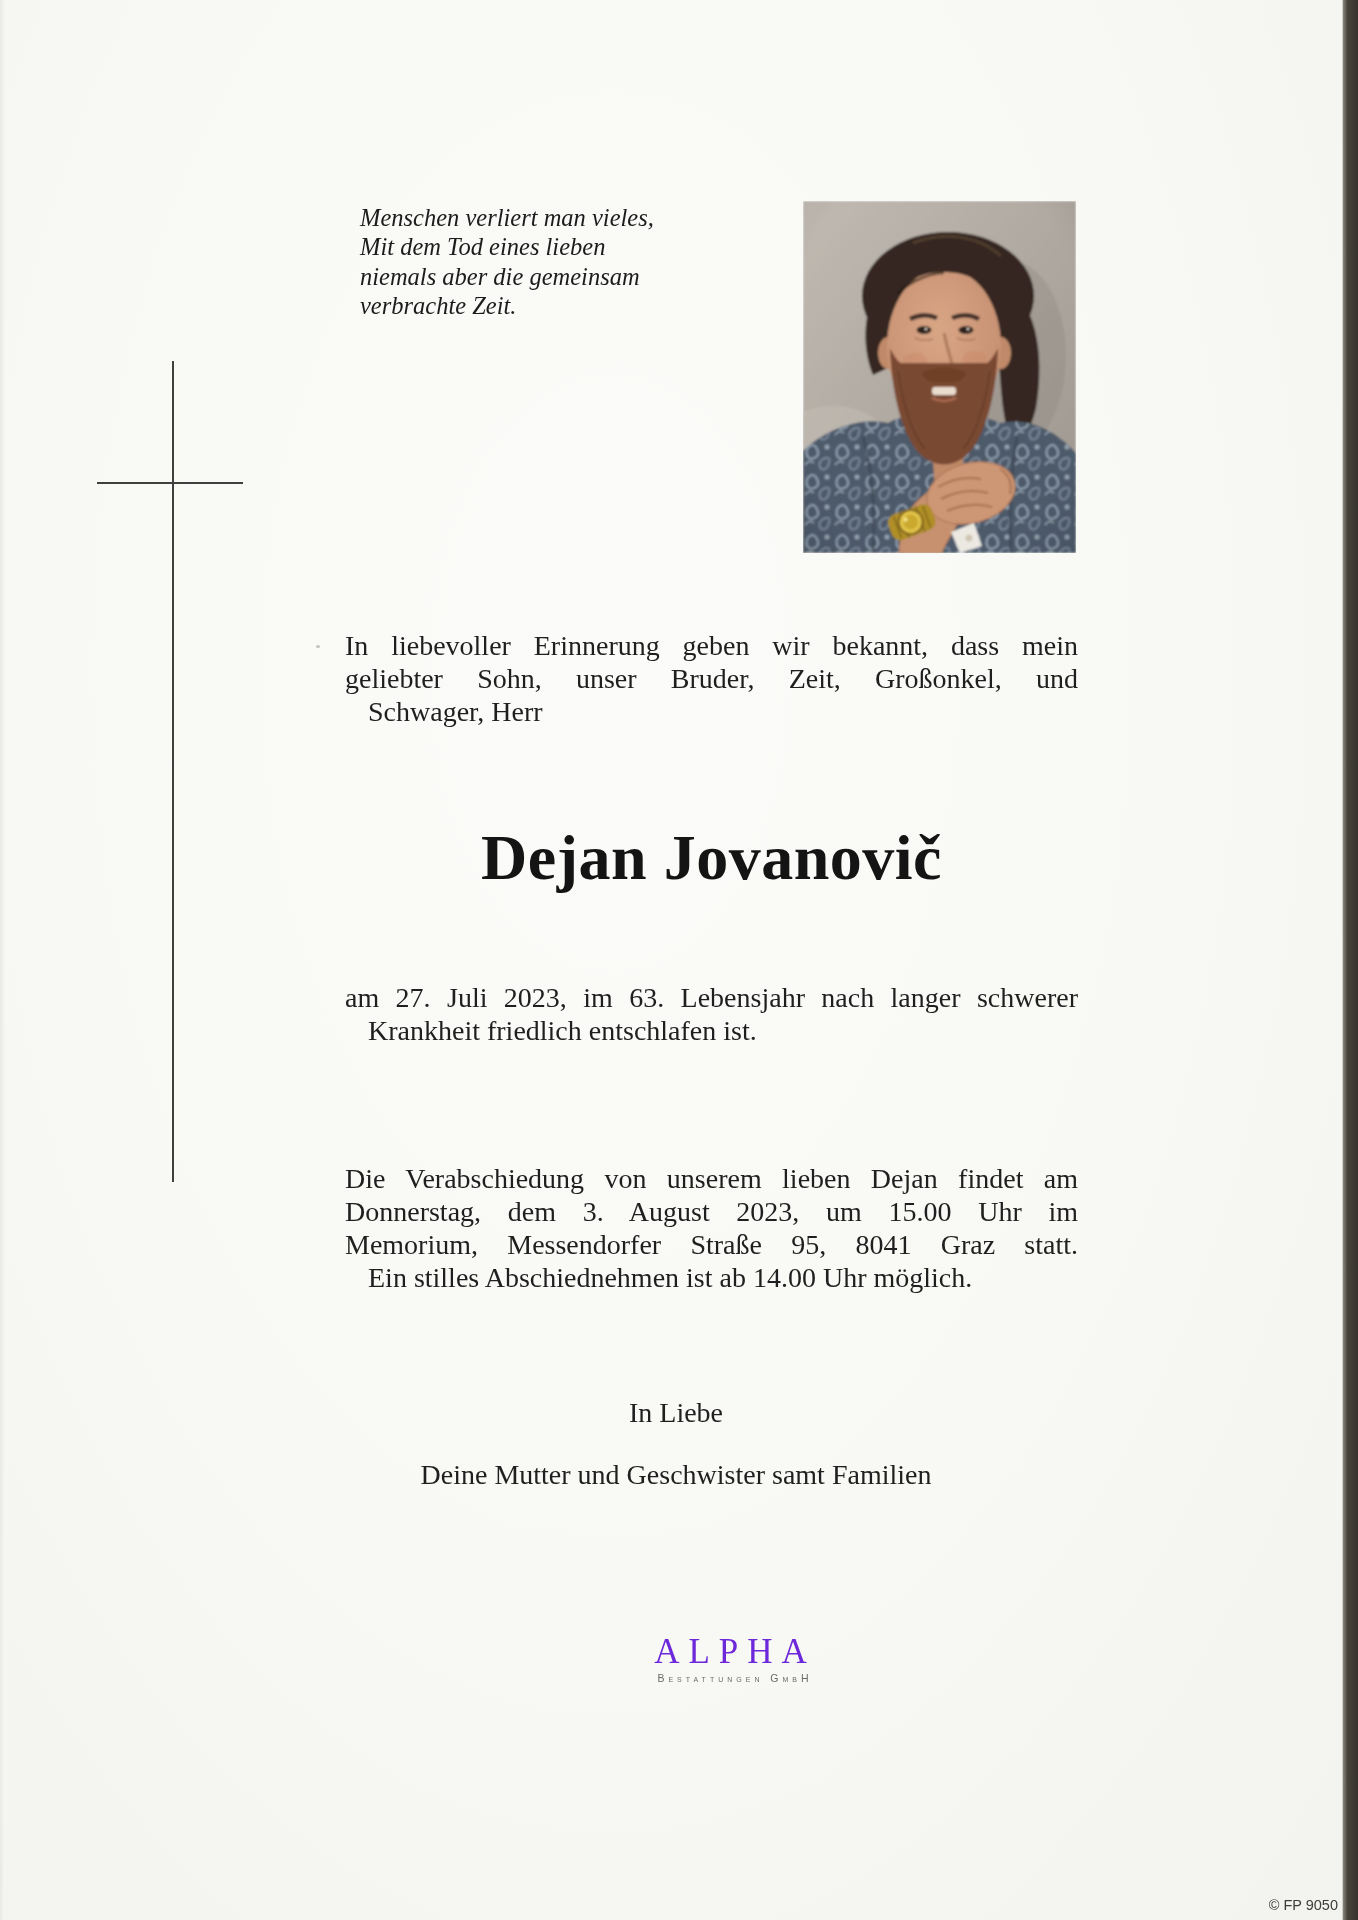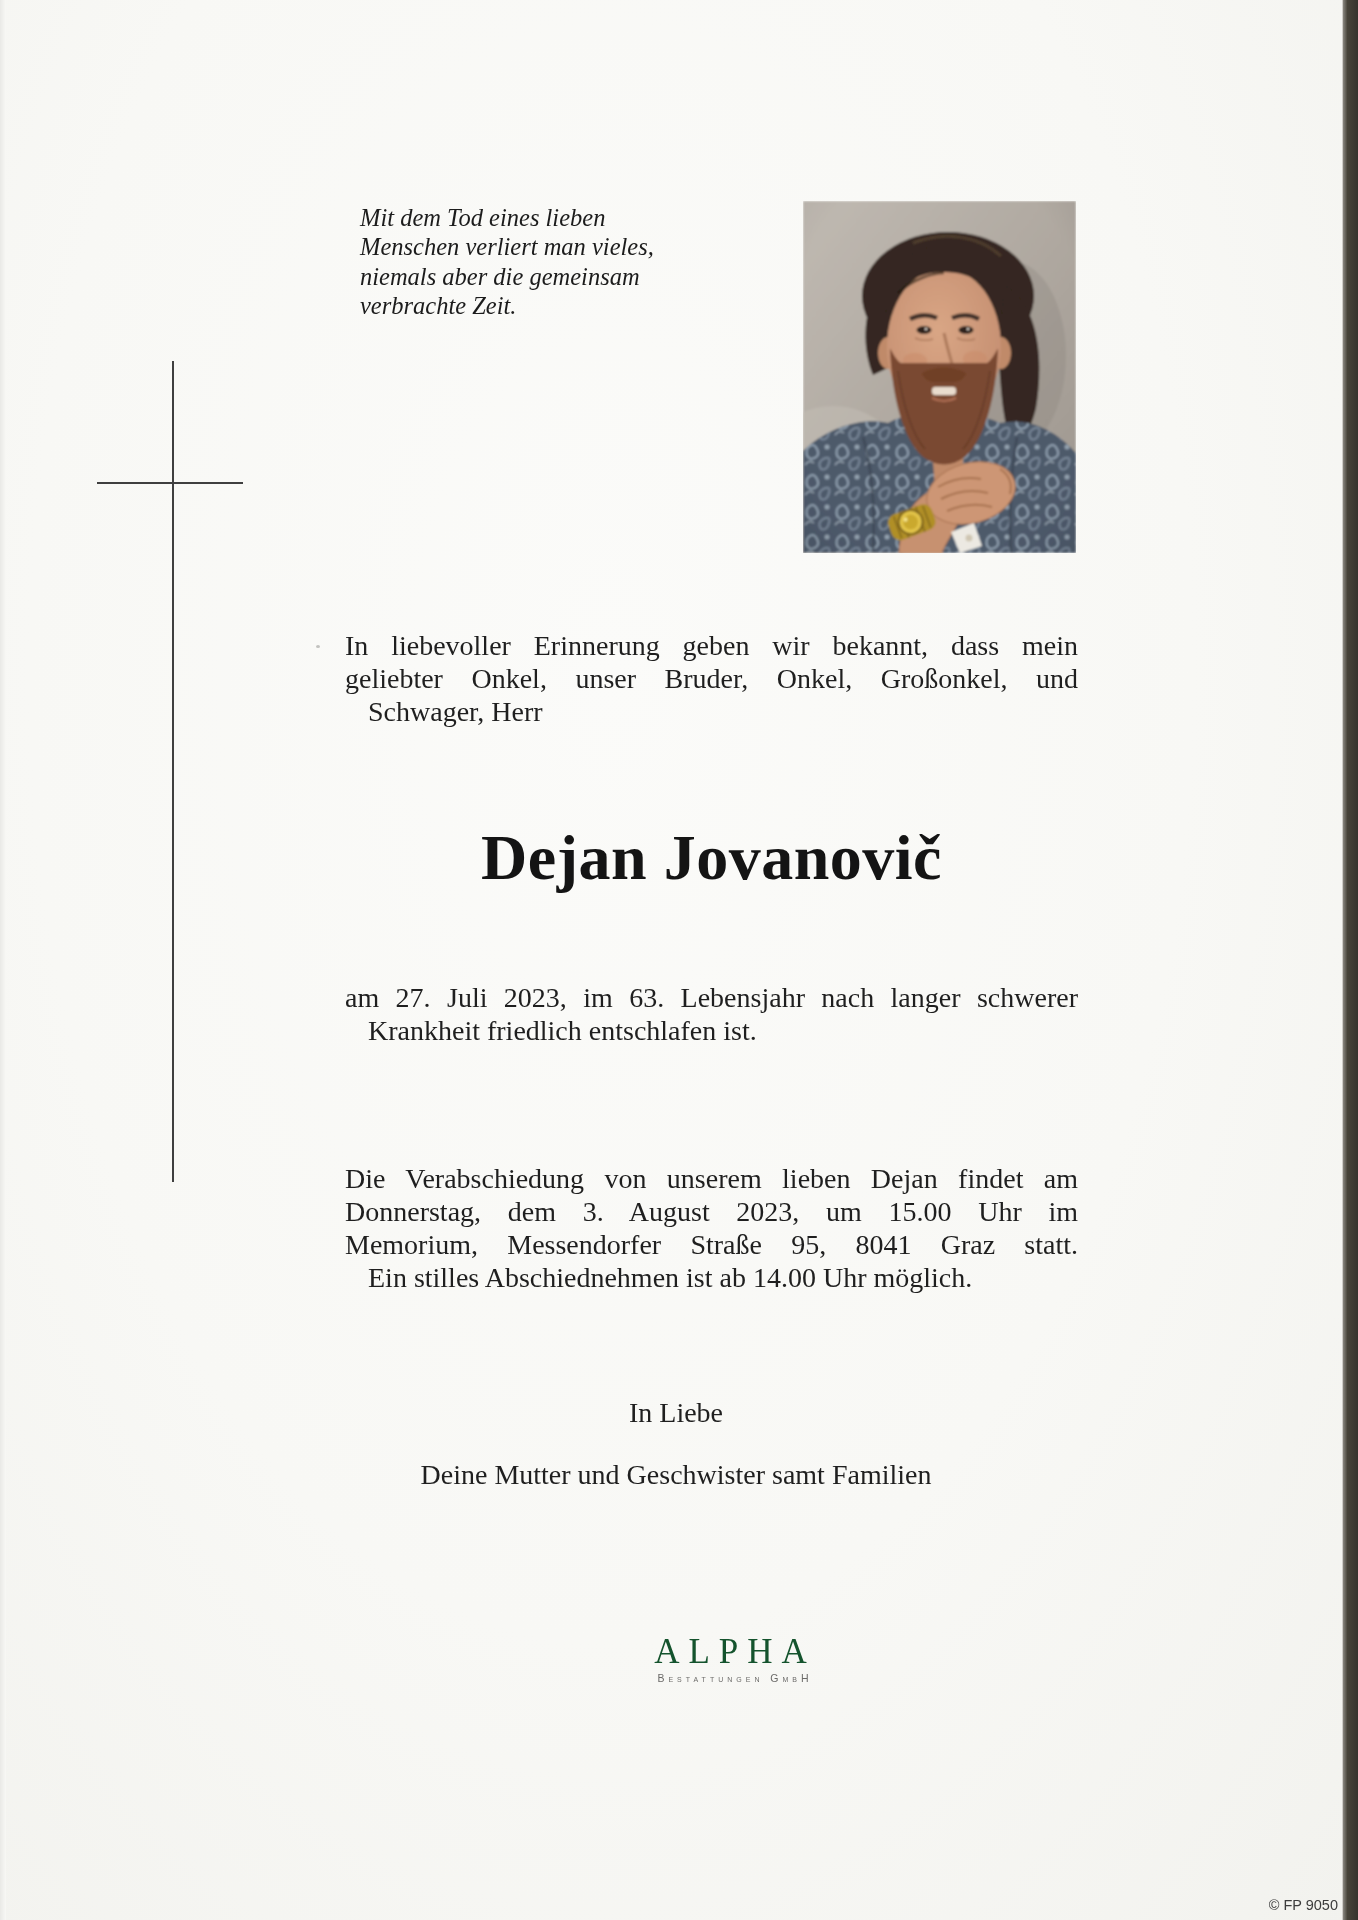--- a/index.html
+++ b/index.html
@@ -33,37 +33,37 @@
   
   .deceased-name{position:absolute;left:345px;top:826px;width:733px;text-align:center;
     font-size:64px;font-weight:bold;line-height:1;letter-spacing:.5px;color:#141414;}
   
   .closing{position:absolute;left:276px;top:1396px;width:800px;text-align:center;
     font-size:28px;line-height:33px;}
   .signature{position:absolute;left:276px;top:1458px;width:800px;text-align:center;
     font-size:28px;line-height:33px;}
   
   .logo{position:absolute;left:335px;top:1633px;width:800px;text-align:center;}
-  .logo-name{font-size:35px;line-height:37px;letter-spacing:9px;color:#14532d;}
+  .logo-name{font-size:35px;line-height:37px;letter-spacing:9px;color:#6d28d9;}
   .logo-sub{margin-top:2px;font-family:"Liberation Sans", sans-serif;font-size:10.5px;
     letter-spacing:4px;color:#6b6a68;font-variant:small-caps;}
   
   .print-code{position:absolute;left:1230px;top:1897px;width:108px;text-align:right;
     font-family:"Liberation Sans", sans-serif;font-size:14.5px;color:#3c3c3c;}
   
   .speck{position:absolute;left:316px;top:645px;width:4px;height:3px;border-radius:50%;background:#c2c2bf;}
 </style>
 </head>
 <body>
 
 <div class="scan-edge-left"></div>
 
 <div class="quote">
+  <div>Menschen verliert man vieles,</div>
   <div>Mit dem Tod eines lieben</div>
-  <div>Menschen verliert man vieles,</div>
   <div>niemals aber die gemeinsam</div>
   <div>verbrachte Zeit.</div>
 </div>
 
 <div>
   <div class="cross-v"></div>
   <div class="cross-h"></div>
 </div>
 
 <div class="photo">
@@ -157,21 +157,21 @@
 
       <path d="M148,331 L171,322 L179,345 L157,352 Z" fill="#ece9e2"></path>
       <circle cx="166" cy="337" r="3.5" fill="#cfc6b2"></circle>
       <rect x="0" y="0" width="273" height="352" fill="url(#vign)"></rect>
     </g>
   </svg>
 </div>
 
 <div class="para para-announce">
   <div class="jline">In liebevoller Erinnerung geben wir bekannt, dass mein</div>
-  <div class="jline">geliebter Onkel, unser Bruder, Onkel, Großonkel, und</div>
+  <div class="jline">geliebter Sohn, unser Bruder, Zeit, Großonkel, und</div>
   <div class="lline">Schwager, Herr</div>
 </div>
 
 <div class="deceased-name">Dejan Jovanovič</div>
 
 <div class="para para-passing">
   <div class="jline">am 27. Juli 2023, im 63. Lebensjahr nach langer schwerer</div>
   <div class="lline">Krankheit friedlich entschlafen ist.</div>
 </div>
 

